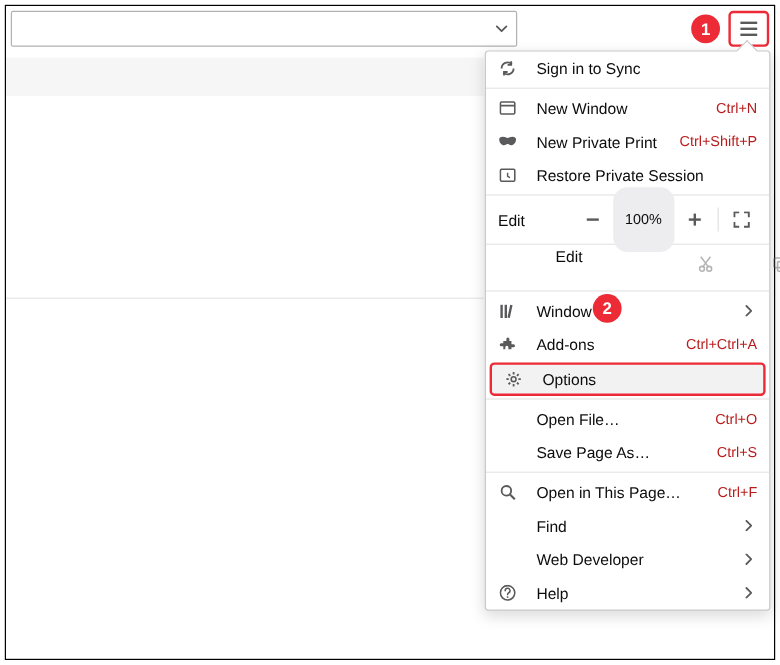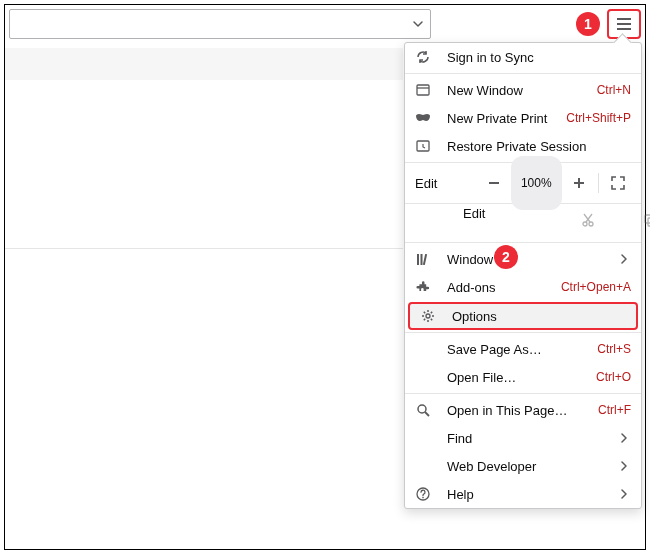--- a/index.html
+++ b/index.html
@@ -314,46 +314,46 @@
     </span>
   </div>
 
   <div class="item">
     <span class="icon">
       <svg width="14" height="14" viewBox="0 0 14 14">
           <path d="M3 4h3V2a1.5 1.5 0 0 1 3 0v2h2v3h2a1.5 1.5 0 0 1 0 3h-2v2H8v-2a1.5 1.5 0 0 0-3 0v2H3V9H1a1.5 1.5 0 0 1 0-3h2V4z" class="gray-ico" transform="scale(.85) translate(1,1)"></path>
         </svg>
     </span>
     <span class="label">Add-ons</span>
-    <span class="shortcut">Ctrl+Open+A</span>
+    <span class="shortcut">Ctrl+Ctrl+A</span>
   </div>
 
   <div class="item highlight-options">
     <span class="icon">
       <svg width="14" height="14" viewBox="0 0 14 14">
           <circle cx="7" cy="7" r="2" class="gray-stroke" stroke-width="1.3"></circle>
           <path d="M7 1v2M7 11v2M1 7h2M11 7h2M2.8 2.8l1.4 1.4M9.8 9.8l1.4 1.4M11.2 2.8L9.8 4.2M4.2 9.8l-1.4 1.4" class="gray-stroke" stroke-width="1.5"></path>
         </svg>
     </span>
     <span class="label">Options</span>
   </div>
 
 
   <div class="sep"></div>
 
   <div class="item">
     <span class="icon-ph"></span>
+    <span class="label">Open File…</span>
+    <span class="shortcut">Ctrl+O</span>
+  </div>
+
+  <div class="item">
+    <span class="icon-ph"></span>
     <span class="label">Save Page As…</span>
     <span class="shortcut">Ctrl+S</span>
-  </div>
-
-  <div class="item">
-    <span class="icon-ph"></span>
-    <span class="label">Open File…</span>
-    <span class="shortcut">Ctrl+O</span>
   </div>
 
 
   <div class="sep"></div>
 
   <div class="item">
     <span class="icon">
       <svg width="14" height="14" viewBox="0 0 14 14">
           <circle cx="6" cy="6" r="4" class="gray-stroke" stroke-width="1.5"></circle>
           <line x1="9" y1="9" x2="13" y2="13" class="gray-stroke" stroke-width="1.8"></line>

